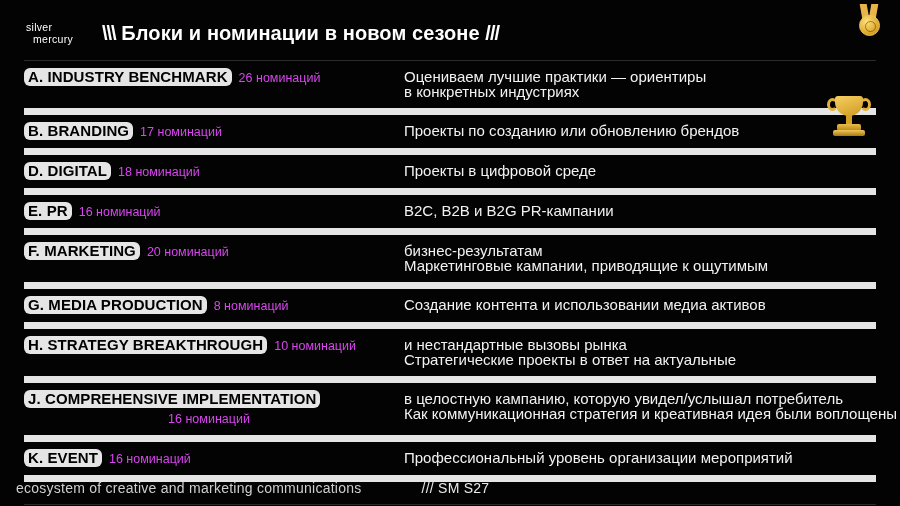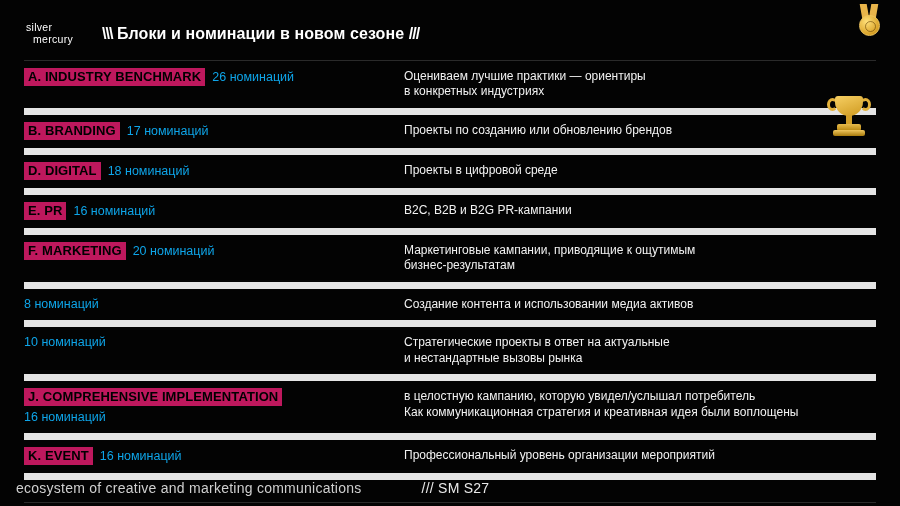--- a/index.html
+++ b/index.html
@@ -28,21 +28,21 @@
     font-size: 10.5px;
     line-height: 1.12;
     letter-spacing: 0.3px;
     color: #ffffff;
     font-weight: 400;
     width: 62px;
     flex: 0 0 62px;
   }
   .logo .l2 { padding-left: 7px; }
   .title {
-    font-size: 16px;
+    font-size: 20px;
     font-weight: 700;
     letter-spacing: 0.1px;
     white-space: nowrap;
   }
   .title .slashes { letter-spacing: -1px; }
 
   .medal {
     position: absolute;
     top: 4px; right: 16px;
     width: 30px; height: 34px;
@@ -116,40 +116,42 @@
   .col-left {
     flex: 0 0 378px;
     display: flex;
     flex-wrap: wrap;
     align-items: baseline;
     gap: 0 7px;
     padding-right: 8px;
   }
   .chip {
     display: inline-block;
-    background: #be185d;
+    background: #e5e5e5;
     color: #000000;
     font-weight: 700;
-    font-size: 13px;
+    font-size: 15px;
     line-height: 15px;
     padding: 1px 4px 2px 4px;
     letter-spacing: 0.1px;
     white-space: nowrap;
+    border-radius: 6px;
   }
   .count {
     font-size: 12.5px;
     line-height: 16px;
-    color: #0ea5e9;
+    color: #d946ef;
     white-space: nowrap;
+    text-align: center;
   }
   .count.below { flex-basis: 100%; margin-top: 3px; }
 
   .col-right {
     flex: 1 1 auto;
-    font-size: 12px;
+    font-size: 15px;
     line-height: 15.5px;
     color: #f2f2f2;
     padding-left: 2px;
     padding-top: 1px;
   }
   .col-right div { white-space: nowrap; }
 
   
   .footer {
     position: absolute;
@@ -232,39 +234,41 @@
         <div class="col-right">
           <div>B2C, B2B и B2G PR-кампании</div>
         </div>
       </div>
       <div class="row">
         <div class="col-left">
           <span class="chip">F. MARKETING</span>
           <span class="count">20 номинаций</span>
         </div>
         <div class="col-right">
+          <div>бизнес-результатам</div>
           <div>Маркетинговые кампании, приводящие к ощутимым</div>
-          <div>бизнес-результатам</div>
-        </div>
-      </div>
-      <div class="row">
-        <div class="col-left">
+        </div>
+      </div>
+      <div class="row">
+        <div class="col-left">
+          <span class="chip">G. MEDIA PRODUCTION</span>
           <span class="count">8 номинаций</span>
         </div>
         <div class="col-right">
           <div>Создание контента и использовании медиа активов</div>
         </div>
       </div>
       <div class="row">
         <div class="col-left">
+          <span class="chip">H. STRATEGY BREAKTHROUGH</span>
           <span class="count">10 номинаций</span>
         </div>
         <div class="col-right">
+          <div>и нестандартные вызовы рынка</div>
           <div>Стратегические проекты в ответ на актуальные</div>
-          <div>и нестандартные вызовы рынка</div>
         </div>
       </div>
       <div class="row">
         <div class="col-left">
           <span class="chip">J. COMPREHENSIVE IMPLEMENTATION</span>
           <span class="count below">16 номинаций</span>
         </div>
         <div class="col-right">
           <div>в целостную кампанию, которую увидел/услышал потребитель</div>
           <div>Как коммуникационная стратегия и креативная идея были воплощены</div>

